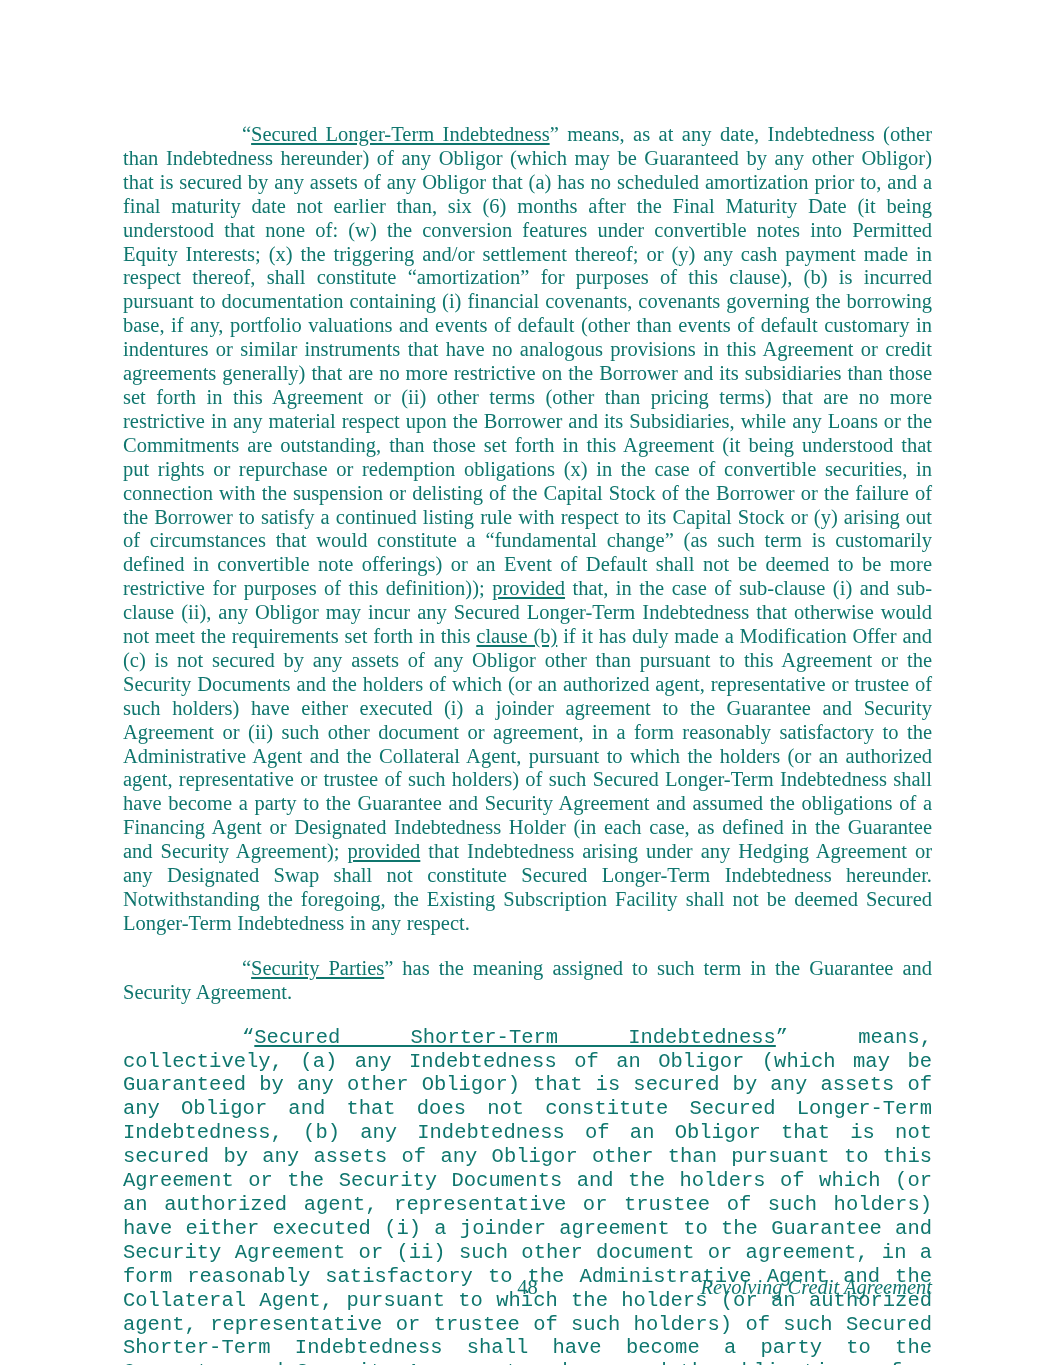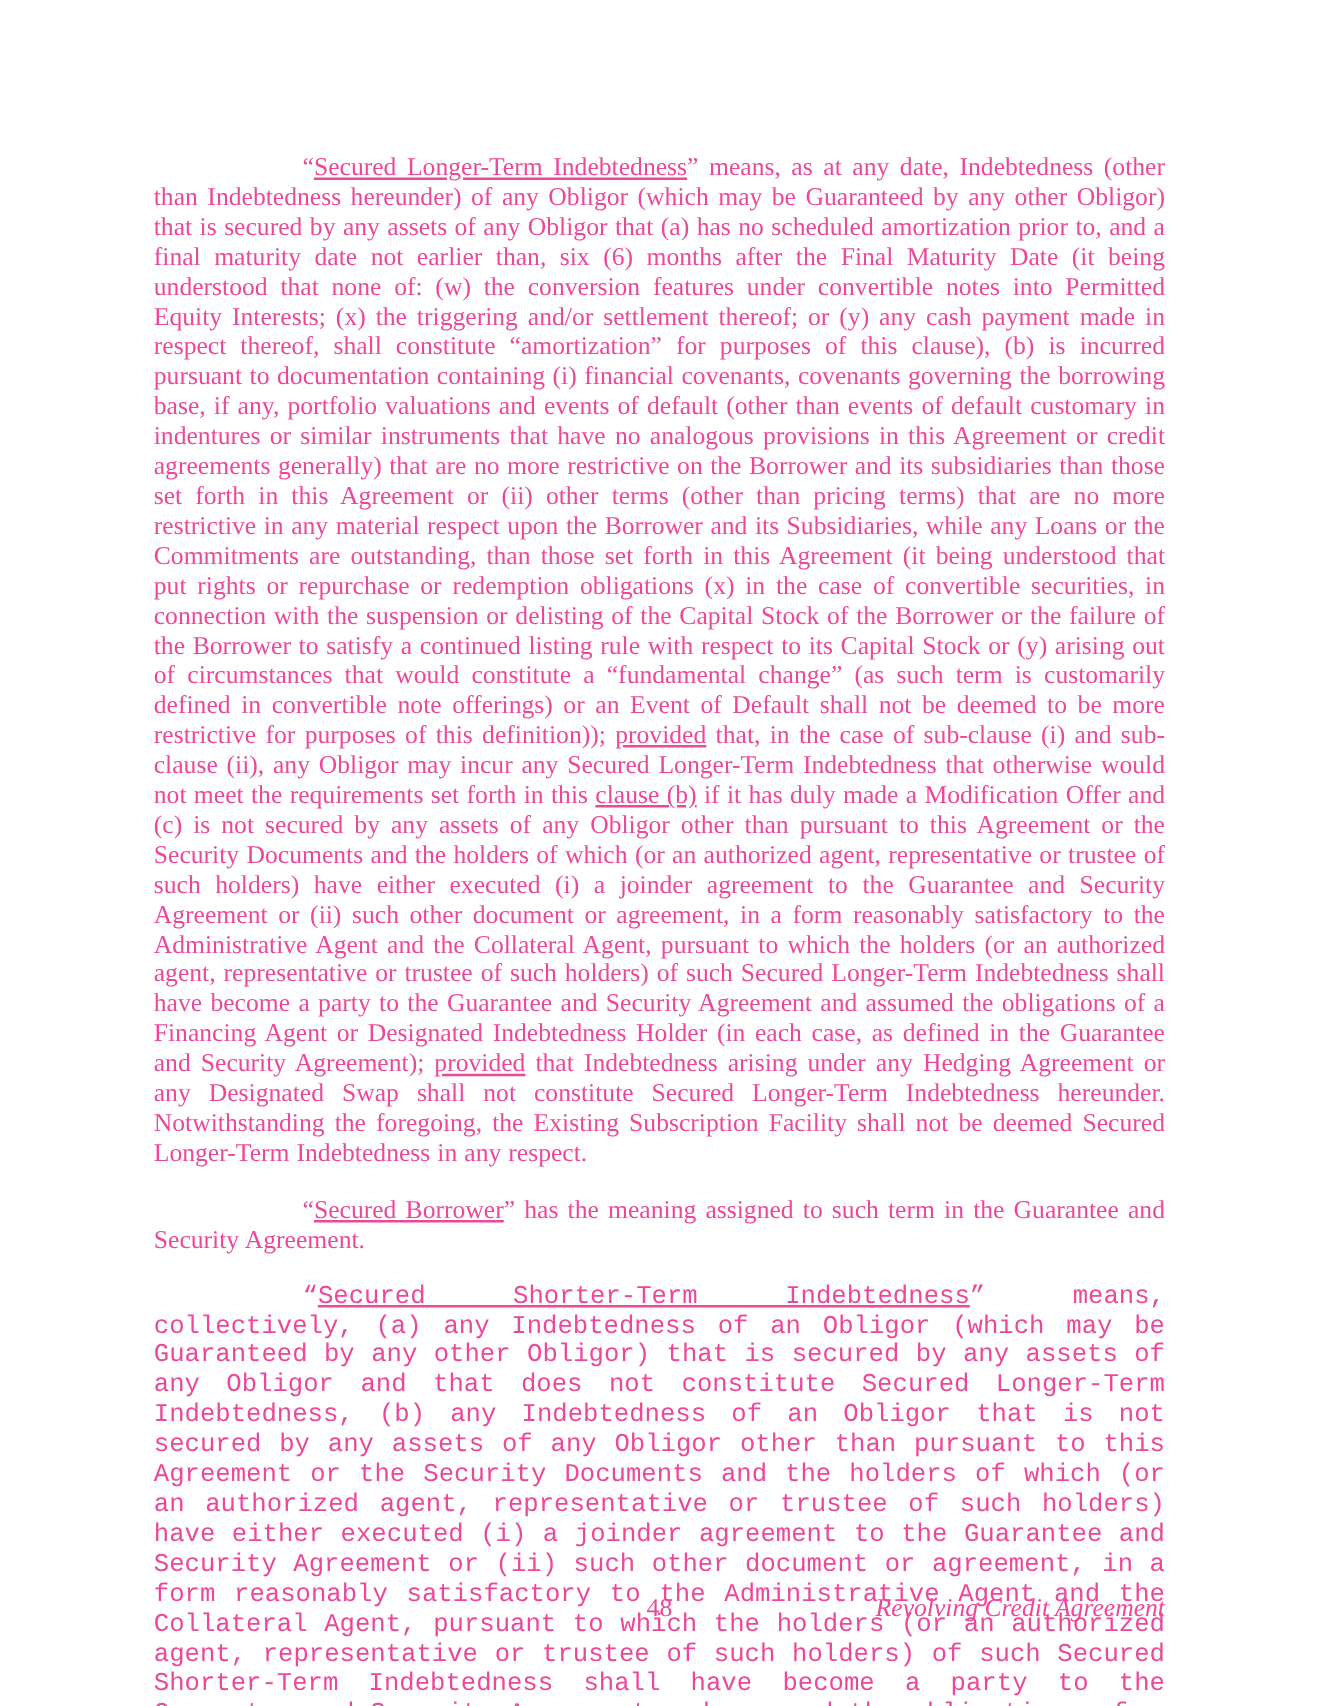--- a/index.html
+++ b/index.html
@@ -7,21 +7,21 @@
     padding: 0;
     background: #ffffff;
   }
   .page {
     position: relative;
     width: 1055px;
     height: 1365px;
     background: #ffffff;
     overflow: hidden;
     font-family: "Liberation Serif", "DejaVu Serif", serif;
-    color: #ec4899;
+    color: #0f766e;
   }
   .body-text {
     position: absolute;
     left: 123px;
     top: 123px;
     width: 809px;
   }
   .para {
     margin: 0 0 21px 0;
     font-size: 20.5px;
@@ -52,21 +52,21 @@
     text-align: right;
     font-style: italic;
   }
 </style>
 </head>
 <body>
 
 <div class="page">
   <div class="body-text" id="paragraphs">
       <p class="para"><span>“</span><span class="u">Secured Longer-Term Indebtedness</span><span>” means, as at any date, Indebtedness (other than Indebtedness hereunder) of any Obligor (which may be Guaranteed by any other Obligor) that is secured by any assets of any Obligor that (a) has no scheduled amortization prior to, and a final maturity date not earlier than, six (6) months after the Final Maturity Date (it being understood that none of: (w) the conversion features under convertible notes into Permitted Equity Interests; (x) the triggering and/or settlement thereof; or (y) any cash payment made in respect thereof, shall constitute “amortization” for purposes of this clause), (b) is incurred pursuant to documentation containing (i) financial covenants, covenants governing the borrowing base, if any, portfolio valuations and events of default (other than events of default customary in indentures or similar instruments that have no analogous provisions in this Agreement or credit agreements generally) that are no more restrictive on the Borrower and its subsidiaries than those set forth in this Agreement or (ii) other terms (other than pricing terms) that are no more restrictive in any material respect upon the Borrower and its Subsidiaries, while any Loans or the Commitments are outstanding, than those set forth in this Agreement (it being understood that put rights or repurchase or redemption obligations (x) in the case of convertible securities, in connection with the suspension or delisting of the Capital Stock of the Borrower or the failure of the Borrower to satisfy a continued listing rule with respect to its Capital Stock or (y) arising out of circumstances that would constitute a “fundamental change” (as such term is customarily defined in convertible note offerings) or an Event of Default shall not be deemed to be more restrictive for purposes of this definition)); </span><span class="u">provided</span><span> that, in the case of sub-clause (i) and sub-clause (ii), any Obligor may incur any Secured Longer-Term Indebtedness that otherwise would not meet the requirements set forth in this </span><span class="u">clause (b)</span><span> if it has duly made a Modification Offer and (c) is not secured by any assets of any Obligor other than pursuant to this Agreement or the Security Documents and the holders of which (or an authorized agent, representative or trustee of such holders) have either executed (i) a joinder agreement to the Guarantee and Security Agreement or (ii) such other document or agreement, in a form reasonably satisfactory to the Administrative Agent and the Collateral Agent, pursuant to which the holders (or an authorized agent, representative or trustee of such holders) of such Secured Longer-Term Indebtedness shall have become a party to the Guarantee and Security Agreement and assumed the obligations of a Financing Agent or Designated Indebtedness Holder (in each case, as defined in the Guarantee and Security Agreement); </span><span class="u">provided</span><span> that Indebtedness arising under any Hedging Agreement or any Designated Swap shall not constitute Secured Longer-Term Indebtedness hereunder.  Notwithstanding the foregoing, the Existing Subscription Facility shall not be deemed Secured Longer-Term Indebtedness in any respect.</span></p>
-      <p class="para"><span>“</span><span class="u">Secured Borrower</span><span>” has the meaning assigned to such term in the Guarantee and Security Agreement.</span></p>
+      <p class="para"><span>“</span><span class="u">Security Parties</span><span>” has the meaning assigned to such term in the Guarantee and Security Agreement.</span></p>
       <p class="para"><span>“</span><span class="u">Secured Shorter-Term Indebtedness</span><span>” means, collectively, (a) any Indebtedness of an Obligor (which may be Guaranteed by any other Obligor) that is secured by any assets of any Obligor and that does not constitute Secured Longer-Term Indebtedness, (b) any Indebtedness of an Obligor that is not secured by any assets of any Obligor other than pursuant to this Agreement or the Security Documents and the holders of which (or an authorized agent, representative or trustee of such holders) have either executed (i) a joinder agreement to the Guarantee and Security Agreement or (ii) such other document or agreement, in a form reasonably satisfactory to the Administrative Agent and the Collateral Agent, pursuant to which the holders (or an authorized agent, representative or trustee of such holders) of such Secured Shorter-Term Indebtedness shall have become a party to the Guarantee and Security Agreement and assumed the obligations of a</span></p>
     </div>
   <div class="footer">
     <span></span>
     <span class="page-num">48</span>
     <span class="doc-title">Revolving Credit Agreement</span>
   </div>
 </div>
 
 </body></html>

